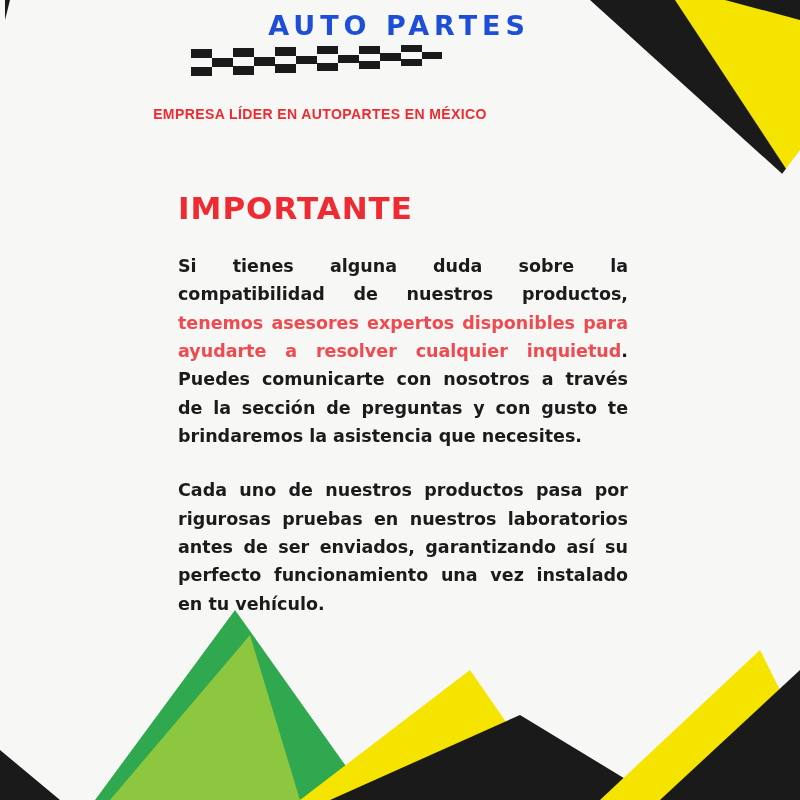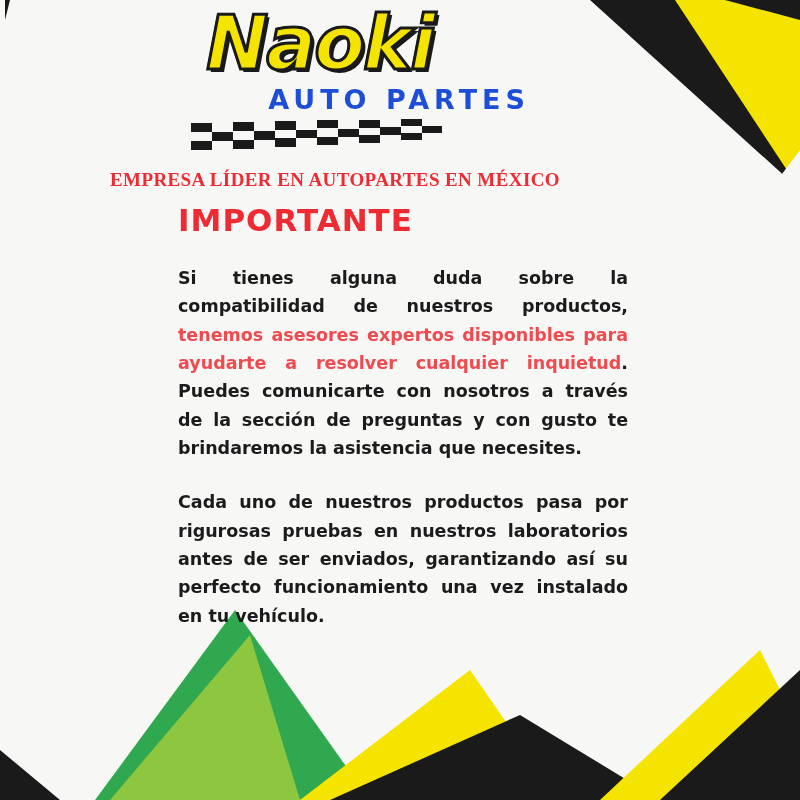--- a/index.html
+++ b/index.html
@@ -65,43 +65,43 @@
     margin: 6px 0 0 0;
     line-height: 1;
     text-align: right;
   }
   .checker {
     margin: 6px auto 0 auto;
     width: 258px;
     height: 36px;
   }
   .tagline {
-    font-family: Liberation Serif, serif;
-    font-size: 19px;
+    font-family: Liberation Sans, sans-serif;
+    font-size: 14px;
     font-weight: bold;
     color: #ee2b32;
     letter-spacing: 0.4px;
-    margin: 10px 0 0 0;
+    margin: 21px 0 0 0;
     white-space: nowrap;
   }
 
   
   .content {
     position: absolute;
     top: 190px;
     left: 178px;
     width: 450px;
   }
   .title {
     font-family: "DejaVu Sans", sans-serif;
     font-size: 31px;
     font-weight: bold;
     color: #ee2b32;
     letter-spacing: 1px;
-    margin: 12px 0 26px 0;
+    margin: 0 0 26px 0;
   }
   .para {
     font-family: "DejaVu Sans", sans-serif;
     font-size: 17.5px;
     font-weight: bold;
     color: #1b1b1b;
     line-height: 1.62;
     text-align: justify;
     margin: 0 0 26px 0;
   }
@@ -134,21 +134,20 @@
       <polygon points="110,190 250,25 300,190" fill="#8dc63f"></polygon>
       <polygon points="300,190 470,60 560,190" fill="#f5e400"></polygon>
       <polygon points="330,190 520,105 660,190" fill="#1a1a1a"></polygon>
       <polygon points="600,190 760,40 800,120 800,190" fill="#f5e400"></polygon>
       <polygon points="660,190 800,60 800,190" fill="#1a1a1a"></polygon>
       <polygon points="0,190 60,190 0,140" fill="#1a1a1a"></polygon>
     </svg>
   </div>
 
   <div class="brand">
-    <div class="brand-name">Naoki</div>
     <div class="brand-sub">AUTO PARTES</div>
 
     <svg class="checker" viewBox="0 0 258 36" width="258" height="36">
       <g>
         <rect x="0" y="4" width="21" height="9" fill="#1a1a1a"></rect>
         <rect x="42" y="3" width="21" height="9" fill="#1a1a1a"></rect>
         <rect x="84" y="2" width="21" height="9" fill="#1a1a1a"></rect>
         <rect x="126" y="1" width="21" height="8" fill="#1a1a1a"></rect>
         <rect x="168" y="1" width="21" height="8" fill="#1a1a1a"></rect>
         <rect x="210" y="0" width="21" height="7" fill="#1a1a1a"></rect>

